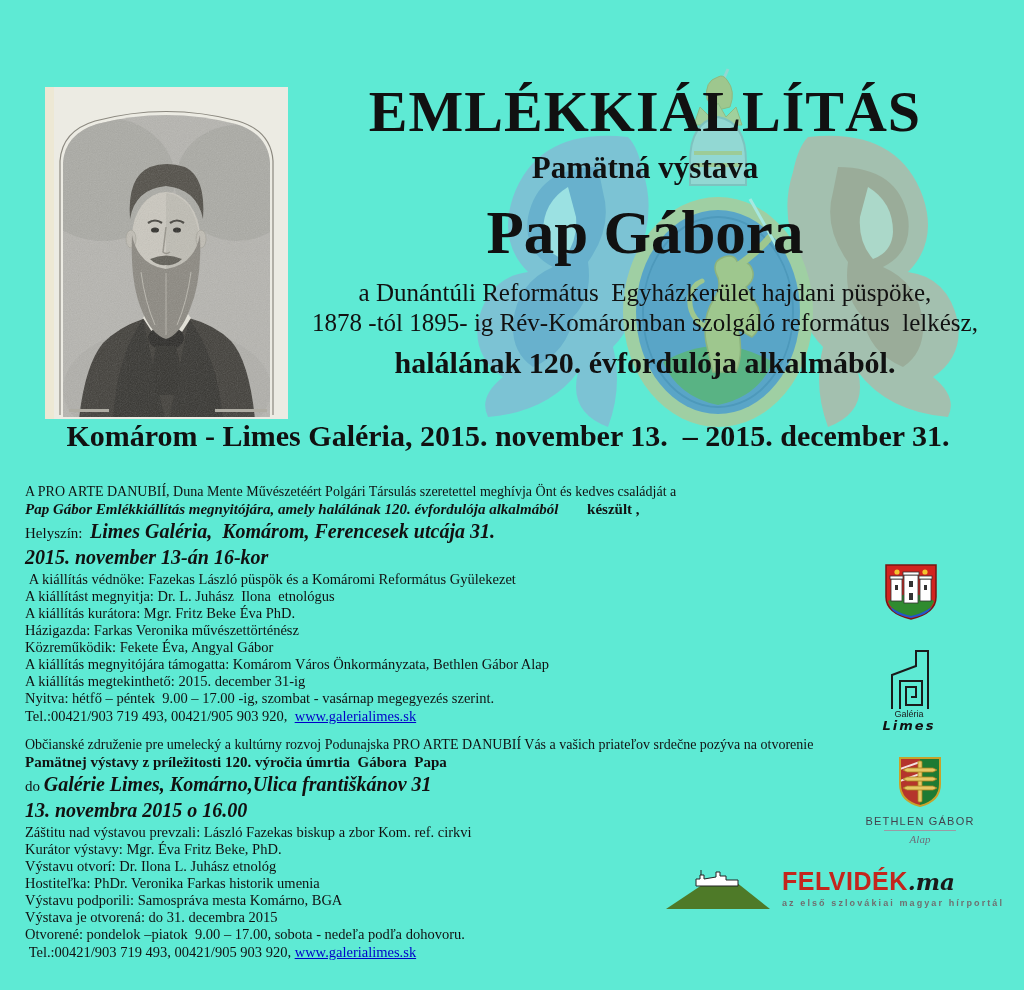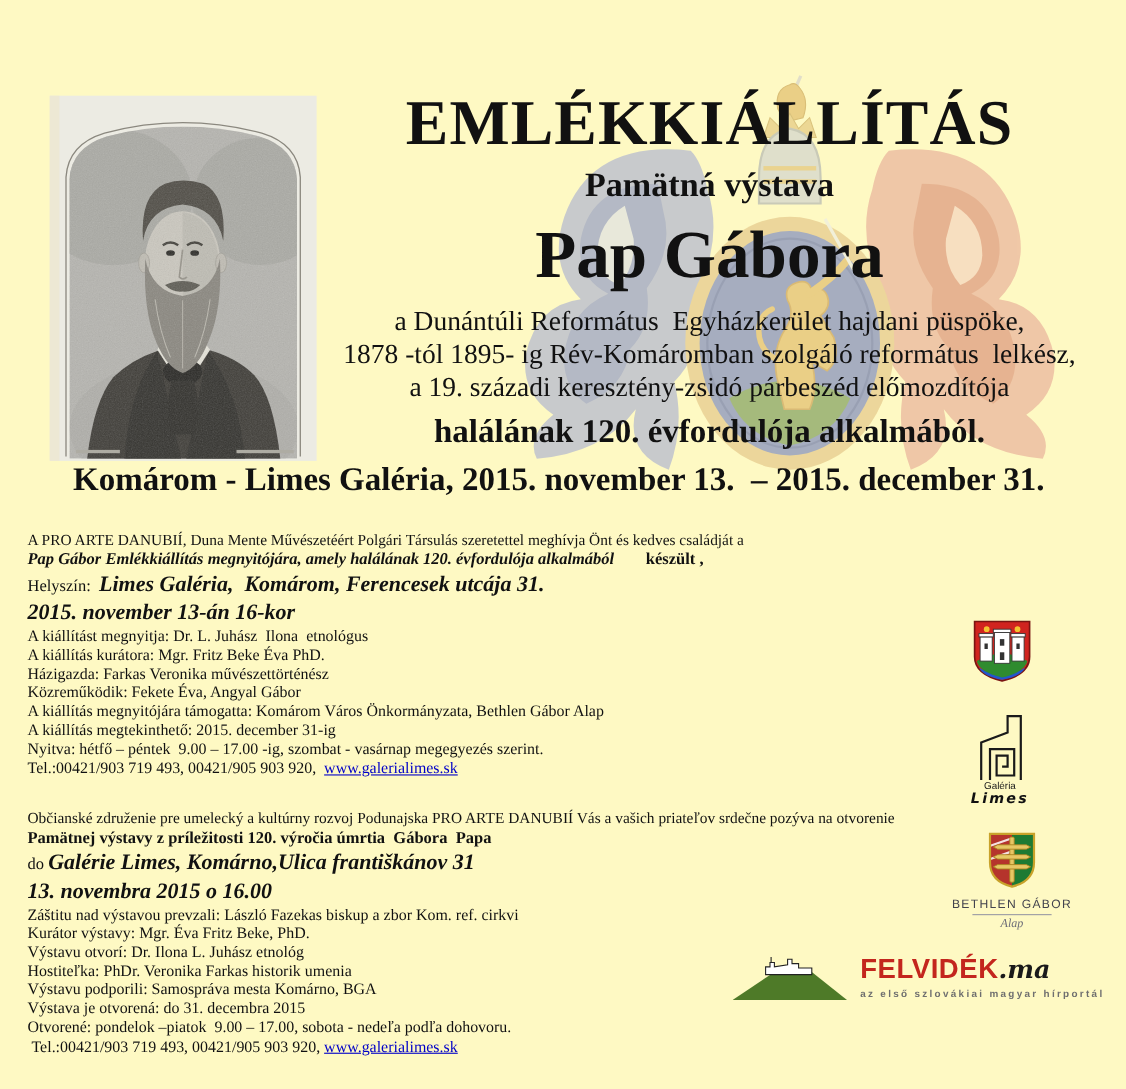--- a/index.html
+++ b/index.html
@@ -1,16 +1,16 @@
 <!DOCTYPE html>
 <html><head>
 <meta charset="utf-8">
 <style>
   html,body{margin:0;padding:0;background:#ffffff;}
-  .page{position:relative;width:1024px;height:990px;background:#fef9c3;overflow:hidden;
+  .page{position:relative;width:1024px;height:990px;background:#5eead4;overflow:hidden;
         font-family:"Liberation Serif",serif;color:#111;}
   .pre{white-space:pre-wrap;}
 
   
   .crest{position:absolute;left:418px;top:66px;width:600px;height:382px;opacity:.52;z-index:0;}
 
   
   .portrait{position:absolute;left:45px;top:86px;width:243px;height:334px;z-index:1;}
 
   
@@ -140,30 +140,30 @@
     <rect x="24" y="322" width="40" height="3" fill="#aeaca3"></rect>
     <rect x="170" y="322" width="52" height="3" fill="#aeaca3"></rect>
   </svg>
 
   <div class="masthead">
     <div class="t1 pre">EMLÉKKIÁLLÍTÁS</div>
     <div class="t2 pre">Pamätná výstava</div>
     <div class="t3 pre">Pap Gábora</div>
     <div class="desc pre">a Dunántúli Református  Egyházkerület hajdani püspöke,</div>
     <div class="desc pre">1878 -tól 1895- ig Rév-Komáromban szolgáló református  lelkész,</div>
-    <div class="desc pre">a 19. századi keresztény-zsidó párbeszéd előmozdítója</div>
     <div class="t4 pre">halálának 120. évfordulója alkalmából.</div>
   </div>
   <div class="t5 pre">Komárom - Limes Galéria, 2015. november 13.  – 2015. december 31.</div>
 
   <div class="hu">
     <div class="intro pre">A PRO ARTE DANUBIÍ, Duna Mente Művészetéért Polgári Társulás szeretettel meghívja Önt és kedves családját a</div>
     <div class="invite-hu"><span class="pre">Pap Gábor Emlékkiállítás megnyitójára, amely halálának 120. évfordulója alkalmából</span><span class="rom pre"> készült ,</span></div>
     <div class="mixrow"><span class="lbl pre">Helyszín:  </span><span class="bigbi pre">Limes Galéria,  Komárom, Ferencesek utcája 31.</span></div>
     <div class="mixrow"><span class="bigbi pre">2015. november 13-án 16-kor</span></div>
+    <div class="det pre"> A kiállítás védnöke: Fazekas László püspök és a Komáromi Református Gyülekezet</div>
     <div class="det pre">A kiállítást megnyitja: Dr. L. Juhász  Ilona  etnológus</div>
     <div class="det pre">A kiállítás kurátora: Mgr. Fritz Beke Éva PhD.</div>
     <div class="det pre">Házigazda: Farkas Veronika művészettörténész</div>
     <div class="det pre">Közreműködik: Fekete Éva, Angyal Gábor</div>
     <div class="det pre">A kiállítás megnyitójára támogatta: Komárom Város Önkormányzata, Bethlen Gábor Alap</div>
     <div class="det pre">A kiállítás megtekinthető: 2015. december 31-ig</div>
     <div class="det pre">Nyitva: hétfő – péntek  9.00 – 17.00 -ig, szombat - vasárnap megegyezés szerint.</div>
     <div class="tel"><span class="pre">Tel.:00421/903 719 493, 00421/905 903 920,  </span><a class="link pre">www.galerialimes.sk</a></div>
   </div>
 

